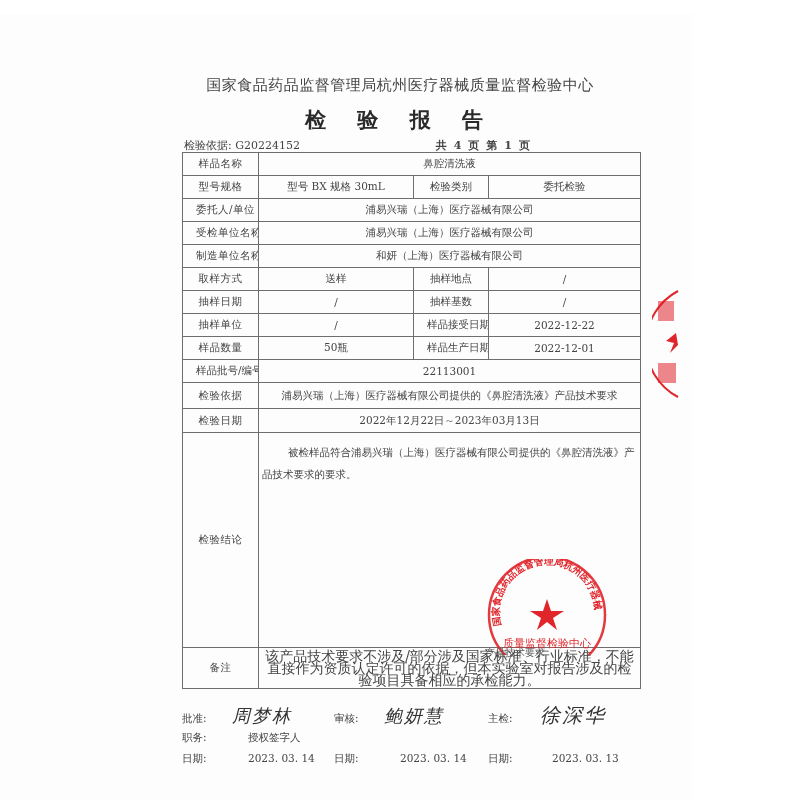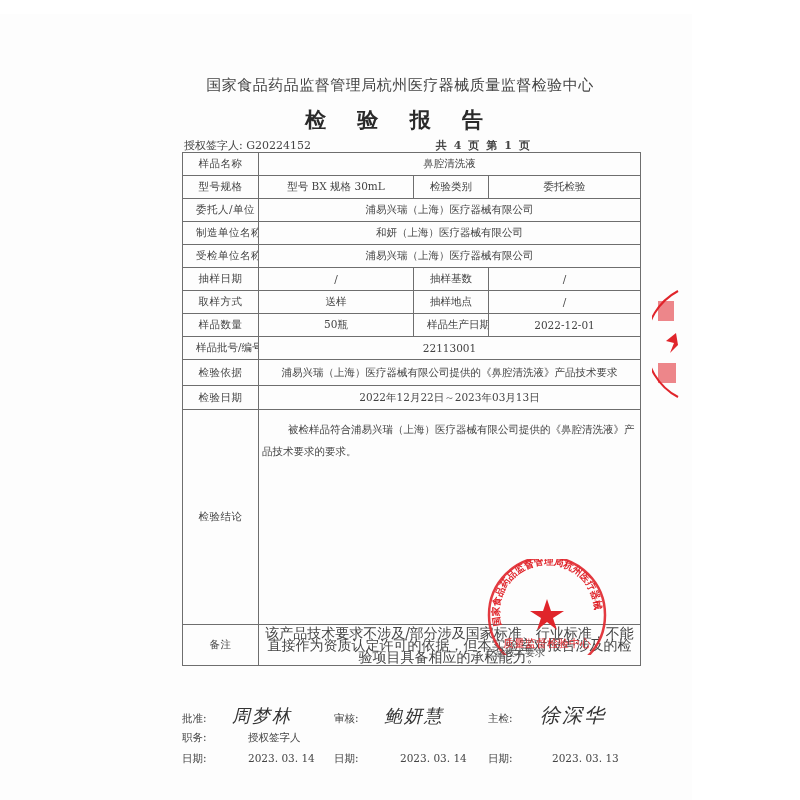--- a/index.html
+++ b/index.html
@@ -35,21 +35,21 @@
          font-style:italic; letter-spacing:2px; }
 </style>
 </head>
 <body>
 
 <div class="page">
 
   <div class="org-title">国家食品药品监督管理局杭州医疗器械质量监督检验中心</div>
   <div class="doc-title">检 验 报 告</div>
 
-  <div class="report-no">授权签字人: G20224152</div>
+  <div class="report-no">检验依据: G20224152</div>
   <div class="page-count">
     <span>共</span><span>4</span><span>页</span><span>第</span><span>1</span><span>页</span>
   </div>
 
   <table class="report">
     <colgroup>
       <col style="width:76px">
         <col style="width:155px">
         <col style="width:75px">
         <col style="width:152px">
@@ -63,38 +63,44 @@
       <td class="lbl">型号规格</td>
       <td>型号 BX 规格 30mL</td>
       <td>检验类别</td>
       <td>委托检验</td>
     </tr>
     <tr>
       <td class="lbl">委托人/单位</td>
       <td colspan="3">浦易兴瑞（上海）医疗器械有限公司</td>
     </tr>
     <tr>
+      <td class="lbl">受检单位名称</td>
+      <td colspan="3">浦易兴瑞（上海）医疗器械有限公司</td>
+    </tr>
+    <tr>
       <td class="lbl">制造单位名称</td>
       <td colspan="3">和妍（上海）医疗器械有限公司</td>
     </tr>
     <tr>
-      <td class="lbl">受检单位名称</td>
-      <td colspan="3">浦易兴瑞（上海）医疗器械有限公司</td>
+      <td class="lbl">取样方式</td>
+      <td>送样</td>
+      <td>抽样地点</td>
+      <td>/</td>
     </tr>
     <tr>
       <td class="lbl">抽样日期</td>
       <td>/</td>
       <td>抽样基数</td>
       <td>/</td>
     </tr>
     <tr>
-      <td class="lbl">取样方式</td>
-      <td>送样</td>
-      <td>抽样地点</td>
+      <td class="lbl">抽样单位</td>
       <td>/</td>
+      <td>样品接受日期</td>
+      <td>2022-12-22</td>
     </tr>
     <tr>
       <td class="lbl">样品数量</td>
       <td>50瓶</td>
       <td>样品生产日期</td>
       <td>2022-12-01</td>
     </tr>
     <tr>
       <td class="lbl" style="letter-spacing:0">样品批号/编号</td>
       <td colspan="3">22113001</td>

